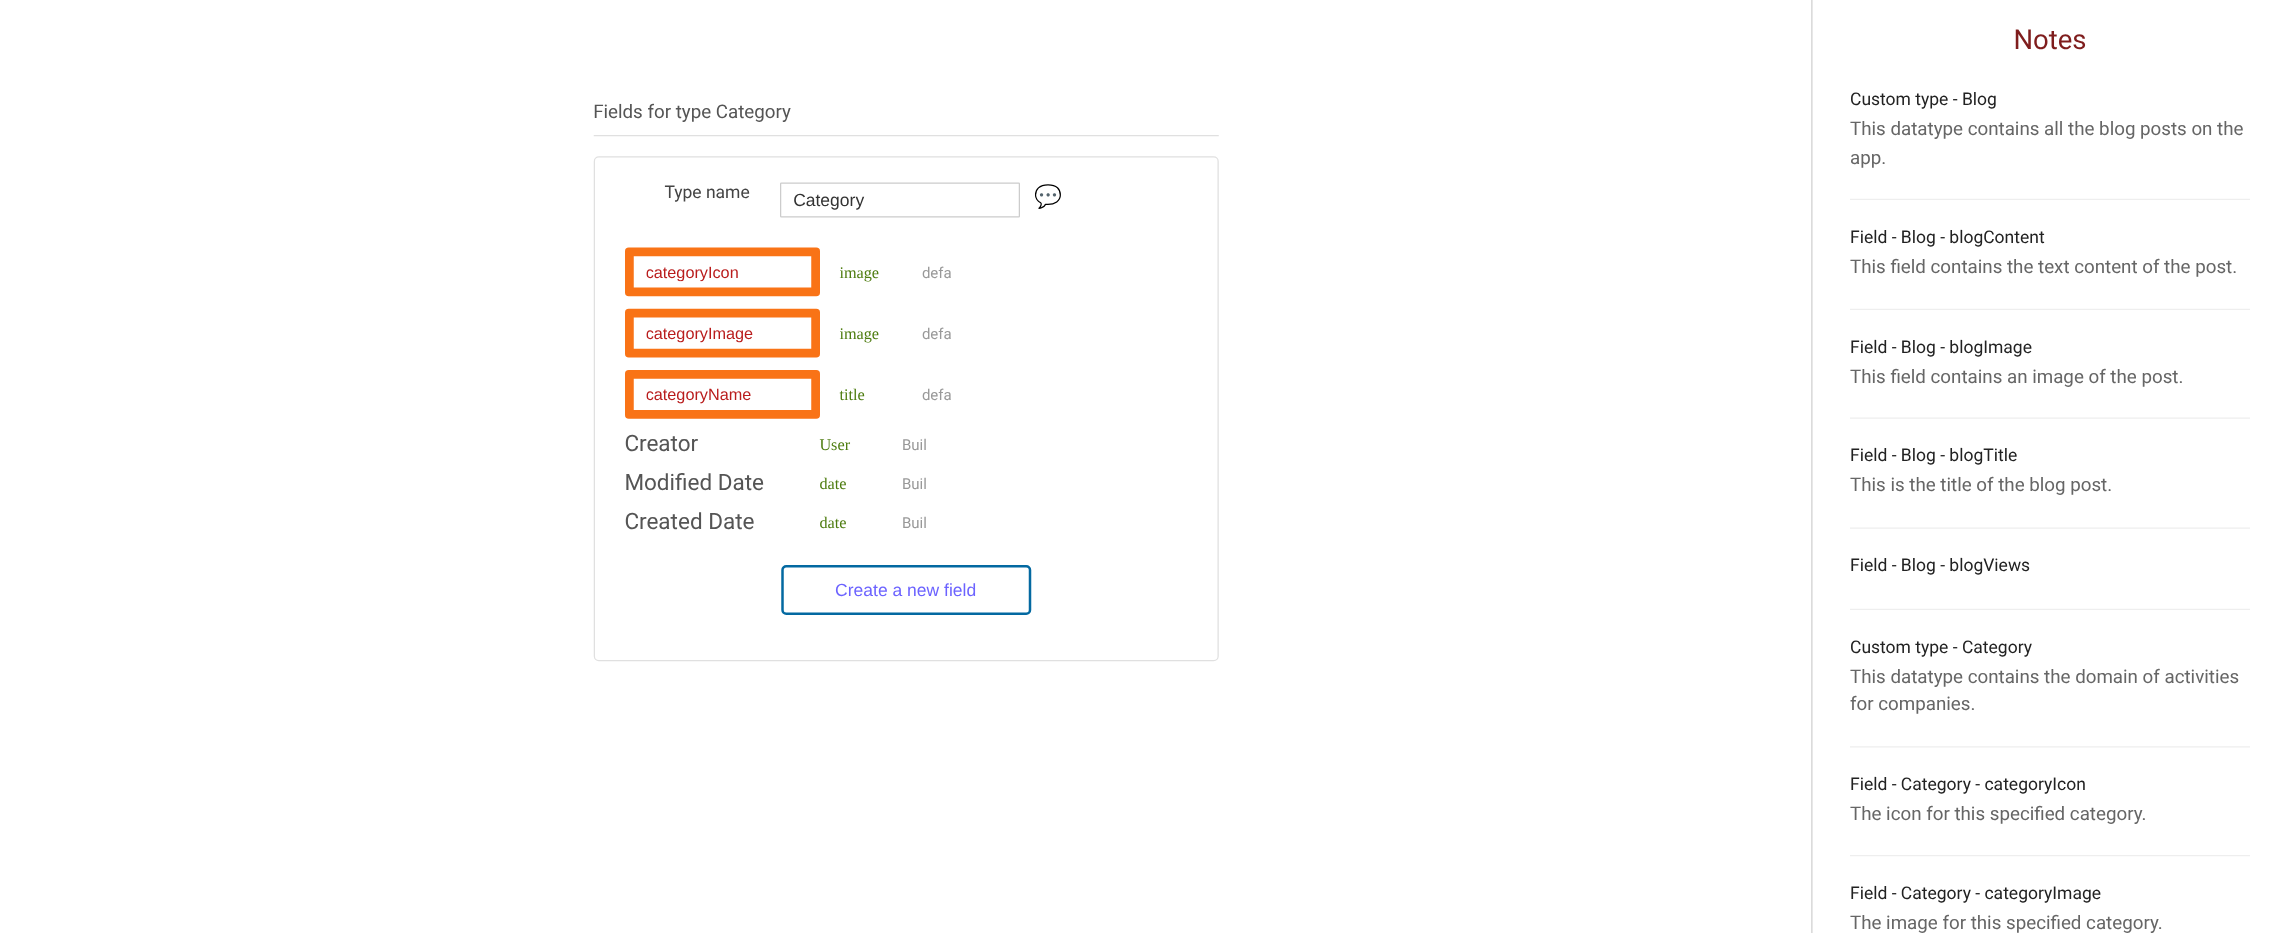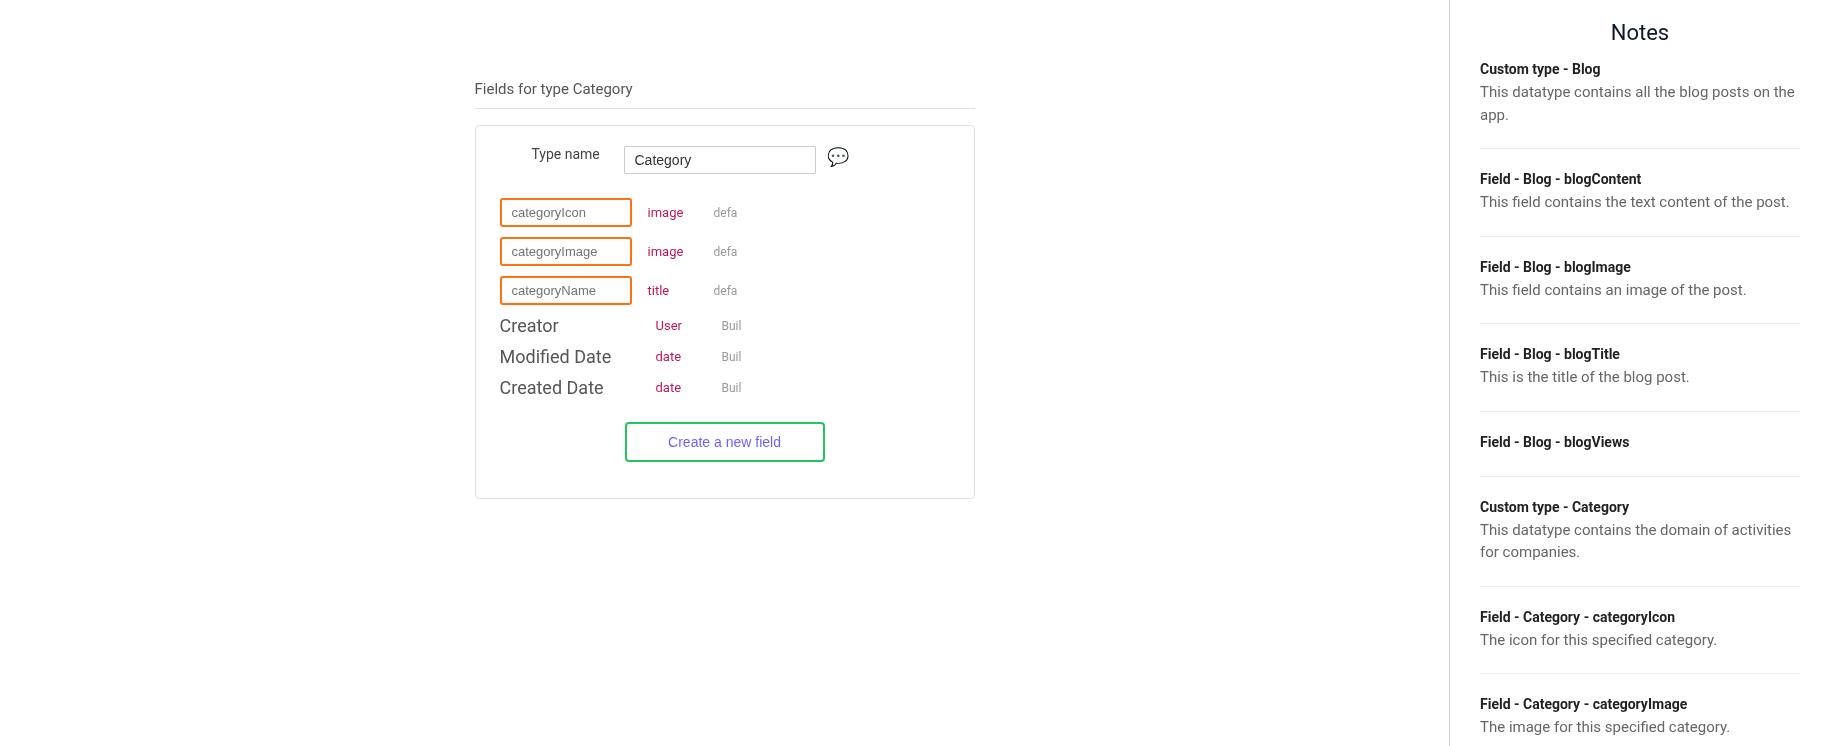--- a/index.html
+++ b/index.html
@@ -77,33 +77,34 @@
     }
 
     .field-row {
       display: flex;
       align-items: center;
       gap: 16px;
       margin-bottom: 10px;
     }
 
     .field-name-input {
-      border: 2px solid #f97316;
+      border: 7px solid #f97316;
       border-radius: 3px;
       padding: 5px 10px;
       font-size: 13px;
-      color: #737373;
-      width: 132px;
+      color: #b91c1c;
+      width: 156px;
       outline: none;
     }
 
     .field-type {
       font-size: 13px;
-      color: #be185d;
+      color: #4d7c0f;
       min-width: 50px;
+      font-family: Liberation Serif, serif;
     }
 
     .field-badge {
       font-size: 12px;
       color: #999;
       text-align: center;
     }
 
     .field-static-name {
       font-size: 18px;
@@ -112,56 +113,56 @@
     }
 
     .fields-list {
       padding-left: 4px;
     }
 
     .create-btn {
       display: block;
       margin: 24px auto 16px;
       padding: 10px 30px;
-      border: 2px solid #22c55e;
+      border: 2px solid #0369a1;
       border-radius: 4px;
       background: #fff;
       color: #6c63ff;
       font-size: 14px;
       cursor: pointer;
       text-align: center;
       width: 200px;
     }
 
     .right-panel {
       width: 380px;
       padding: 20px 30px;
       overflow-y: auto;
     }
 
     .notes-title {
       font-size: 22px;
-      color: #0f172a;
+      color: #7f1d1d;
       text-align: center;
-      margin-bottom: 16px;
+      margin-bottom: 27px;
     }
 
     .note-item {
       margin-bottom: 22px;
       padding-bottom: 22px;
       border-bottom: 1px solid #eee;
     }
 
     .note-item:last-child {
       border-bottom: none;
     }
 
     .note-title {
       font-size: 14px;
-      font-weight: 700;
+      font-weight: 400;
       color: #222;
       margin-bottom: 4px;
     }
 
     .note-desc {
       font-size: 15px;
       color: #666;
       line-height: 1.5;
     }
   </style>

